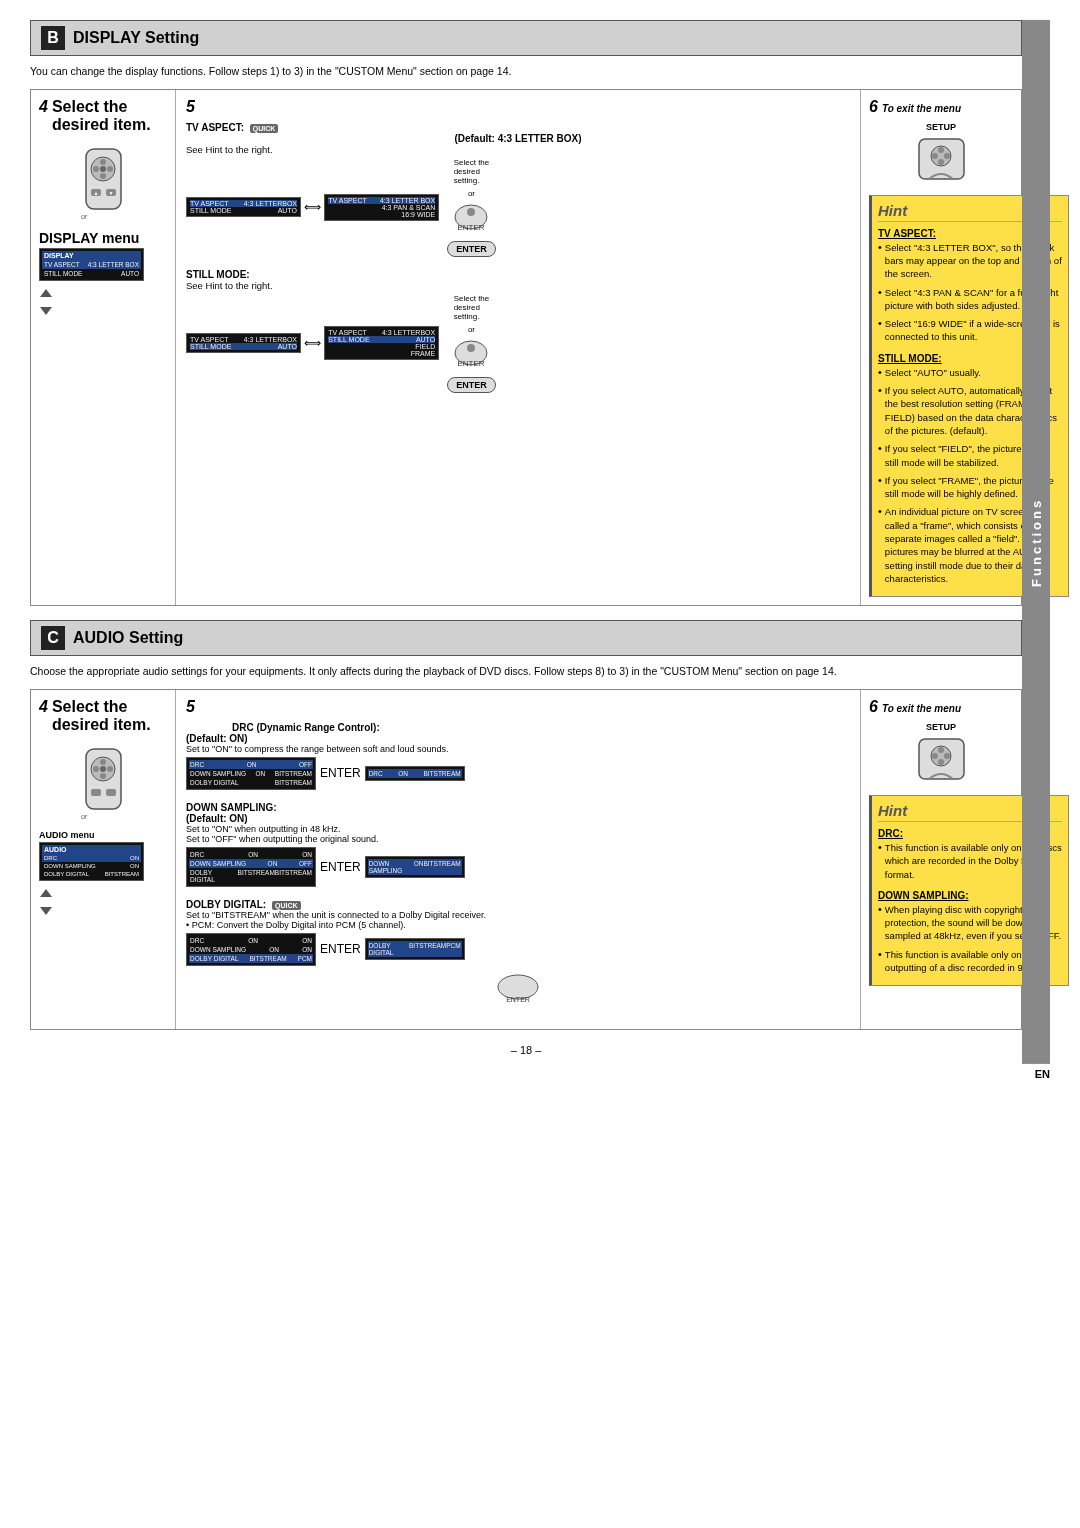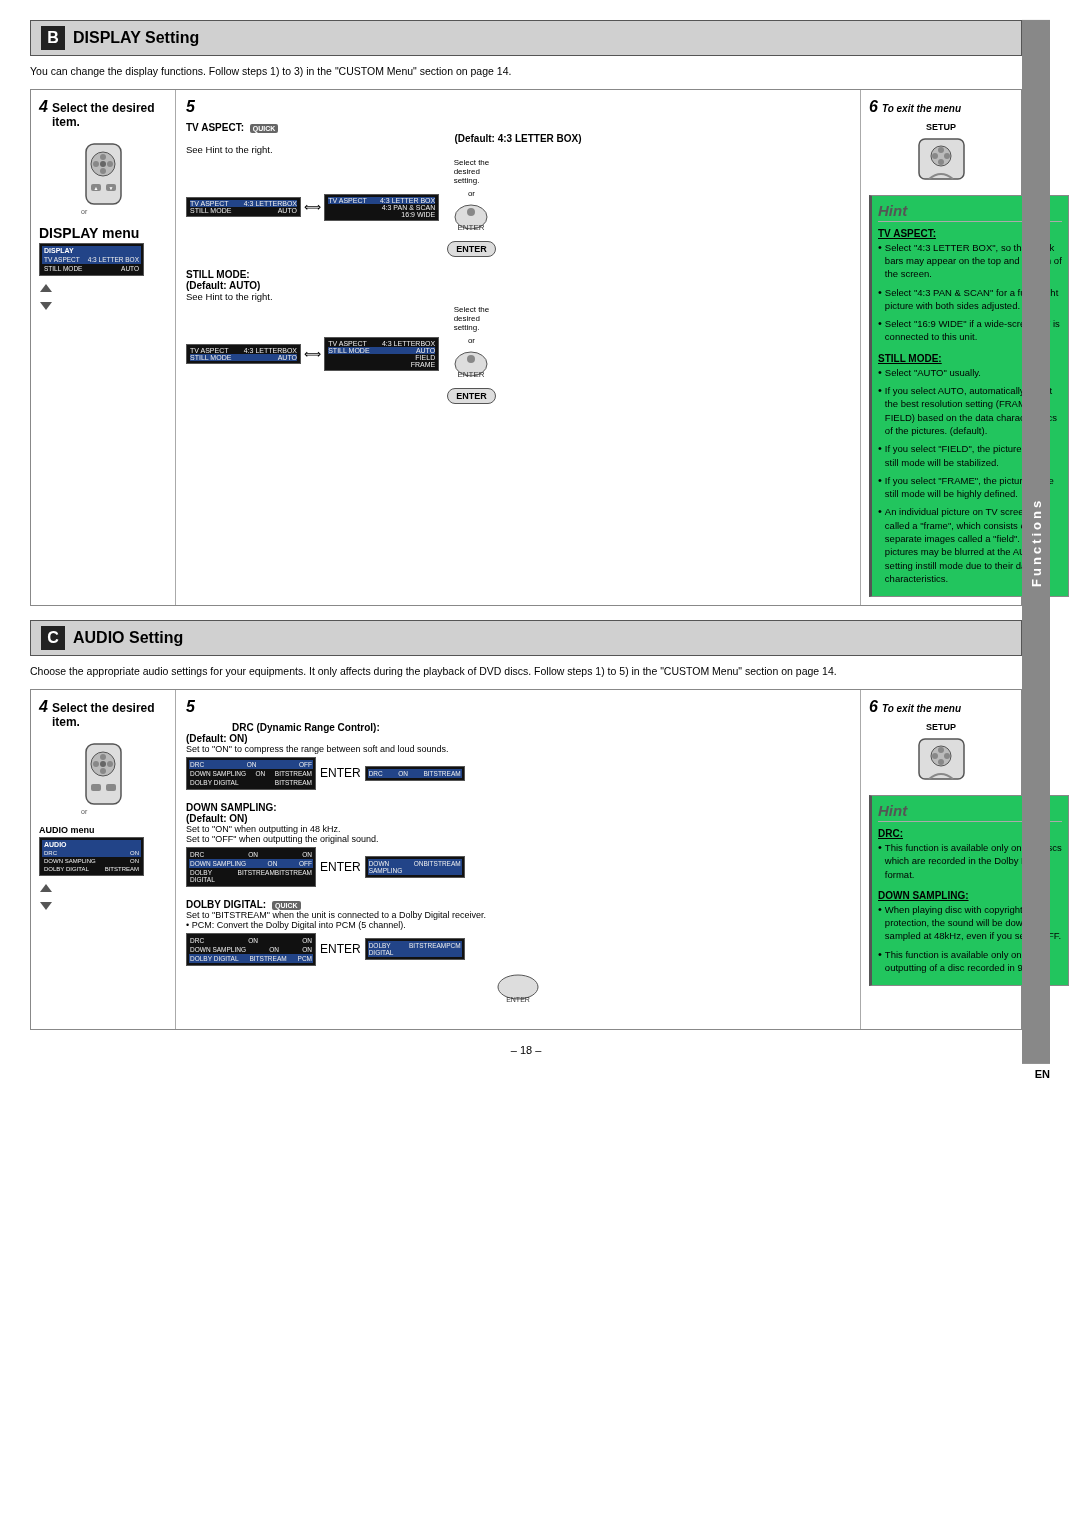--- a/index.html
+++ b/index.html
@@ -64,21 +64,21 @@
     .step-col-4 { width: 145px; }
     .step-col-5 { flex: 1; }
     .step-col-6 { width: 160px; }
 
     .step-number {
       font-size: 16px;
       font-weight: bold;
       font-style: italic;
     }
     .step-label {
-      font-size: 12px;
+      font-size: 16px;
       font-weight: bold;
       margin-bottom: 6px;
     }
 
     
     .setting-block {
       margin-bottom: 12px;
     }
     .enter-btn {
       border: 1.5px solid #555;
@@ -89,21 +89,21 @@
       background: #ddd;
       display: inline-block;
     }
 
     
     .hint-panel {
       width: 200px;
       border: 1.5px solid #888;
       border-left: 3px solid #555;
       padding: 6px;
-      background: #22c55e;
+      background: #fde047;
     }
     .hint-title {
       font-size: 15px;
       font-style: italic;
       font-weight: bold;
       color: #555;
       border-bottom: 1px solid #aaa;
       margin-bottom: 5px;
       padding-bottom: 2px;
     }
@@ -330,21 +330,20 @@
                 <circle cx="20" cy="10" r="4" fill="#888"></circle>
                 <text x="20" y="28" font-size="8" text-anchor="middle" fill="#333">ENTER</text>
               </svg>
               <div class="enter-btn">ENTER</div>
             </div>
           </div>
         </div>
 
         <div class="setting-block">
           <div style="font-size:10px;font-weight:bold;">STILL MODE:</div>
-          <div style="font-size:10px;font-weight:bold;">(Default: AUTO)</div>
           <div style="font-size:9.5px;">See Hint to the right.</div>
 
           <div class="screen-pair">
             <div class="small-screen-sm">
               <div class="ssrow">
                   <span>TV ASPECT</span>
                   <span>4:3 LETTERBOX</span>
                 </div>
               <div class="ssrow sel">
                   <span>STILL MODE</span>
@@ -446,21 +445,21 @@
           </div>
         </div>
       </div>
     </div>
 
     <div class="section-header">
       <span class="section-letter">C</span>
       <span>AUDIO Setting</span>
     </div>
 
-    <p class="section-intro">Choose the appropriate audio settings for your equipments. It only affects during the playback of DVD discs. Follow steps 1) to 5) in the "CUSTOM Menu" section on page 14.</p>
+    <p class="section-intro">Choose the appropriate audio settings for your equipments. It only affects during the playback of DVD discs. Follow steps 8) to 3) in the "CUSTOM Menu" section on page 14.</p>
 
     <div class="diagram-container">
 
       <div class="step-col step-col-4">
         <div style="display:flex;align-items:baseline;gap:4px;margin-bottom:4px;">
           <span class="step-number">4</span>
           <span class="step-label">Select the desired item.</span>
         </div>
 
         <svg class="remote-svg" width="55" height="80" viewBox="0 0 55 80">

